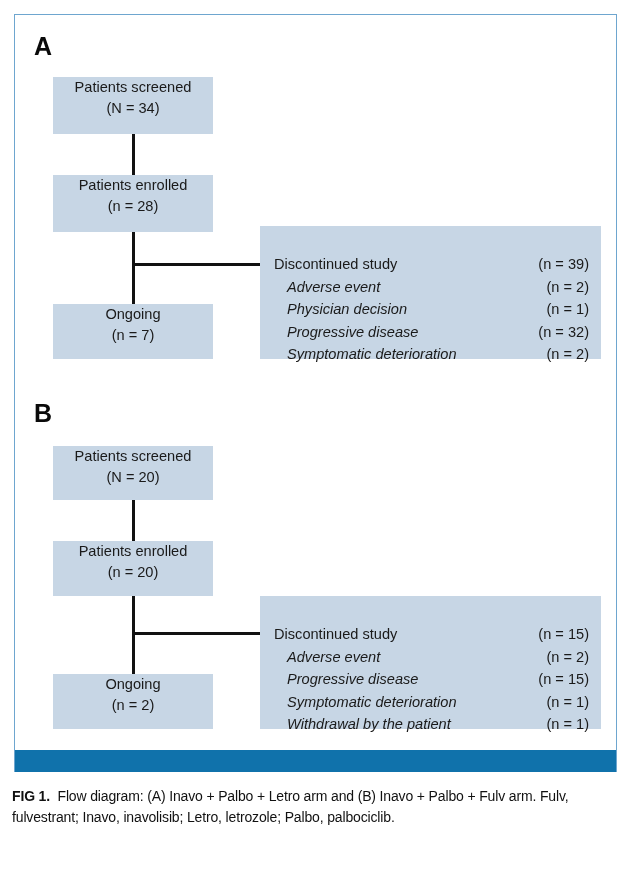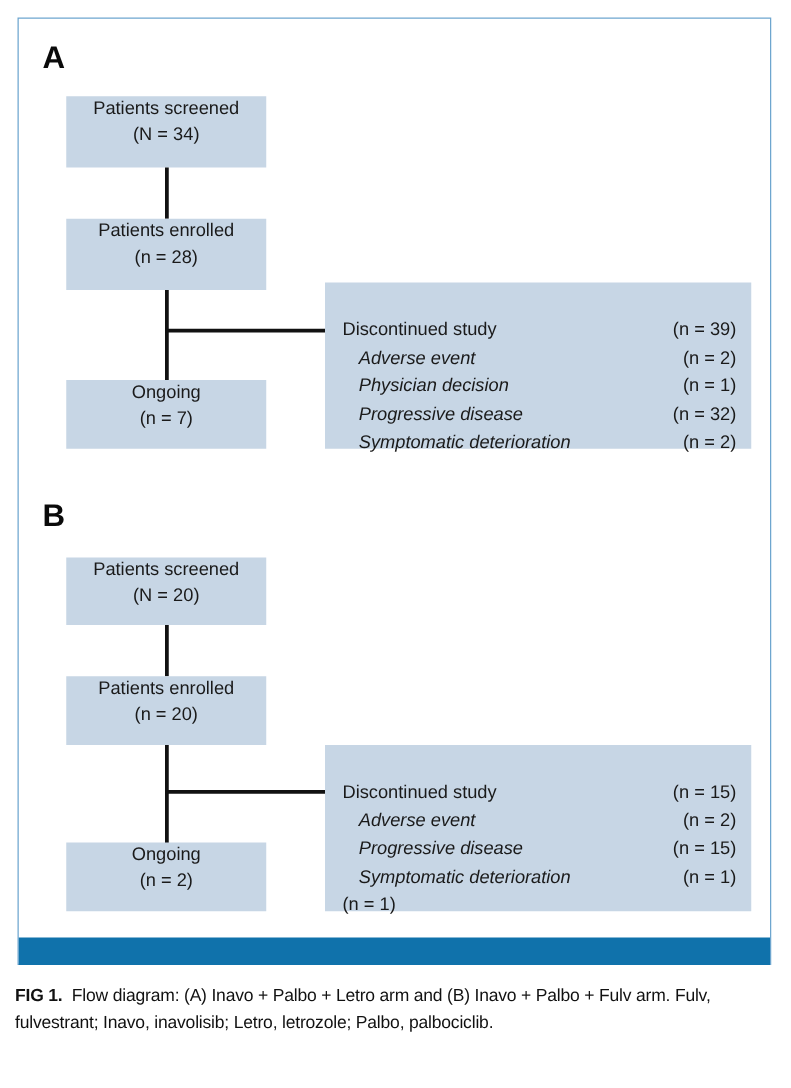--- a/index.html
+++ b/index.html
@@ -193,20 +193,21 @@
     </div>
     <div class="detail-row indent">
       <span class="label">Progressive disease</span>
       <span class="count">(n = 15)</span>
     </div>
     <div class="detail-row indent">
       <span class="label">Symptomatic deterioration</span>
       <span class="count">(n = 1)</span>
     </div>
     <div class="detail-row indent">
+      <span class="label">Withdrawal by the patient</span>
       <span class="count">(n = 1)</span>
     </div>
   </div>
 
 </div>
 
 <div id="bottom-bar"></div>
 
 <div id="caption">
   <span class="fig-label">FIG 1.</span><span>&nbsp; </span><span>Flow diagram: (A) Inavo + Palbo + Letro arm and (B) Inavo + Palbo + Fulv arm. Fulv, fulvestrant; Inavo, inavolisib; Letro, letrozole; Palbo, palbociclib.</span>

